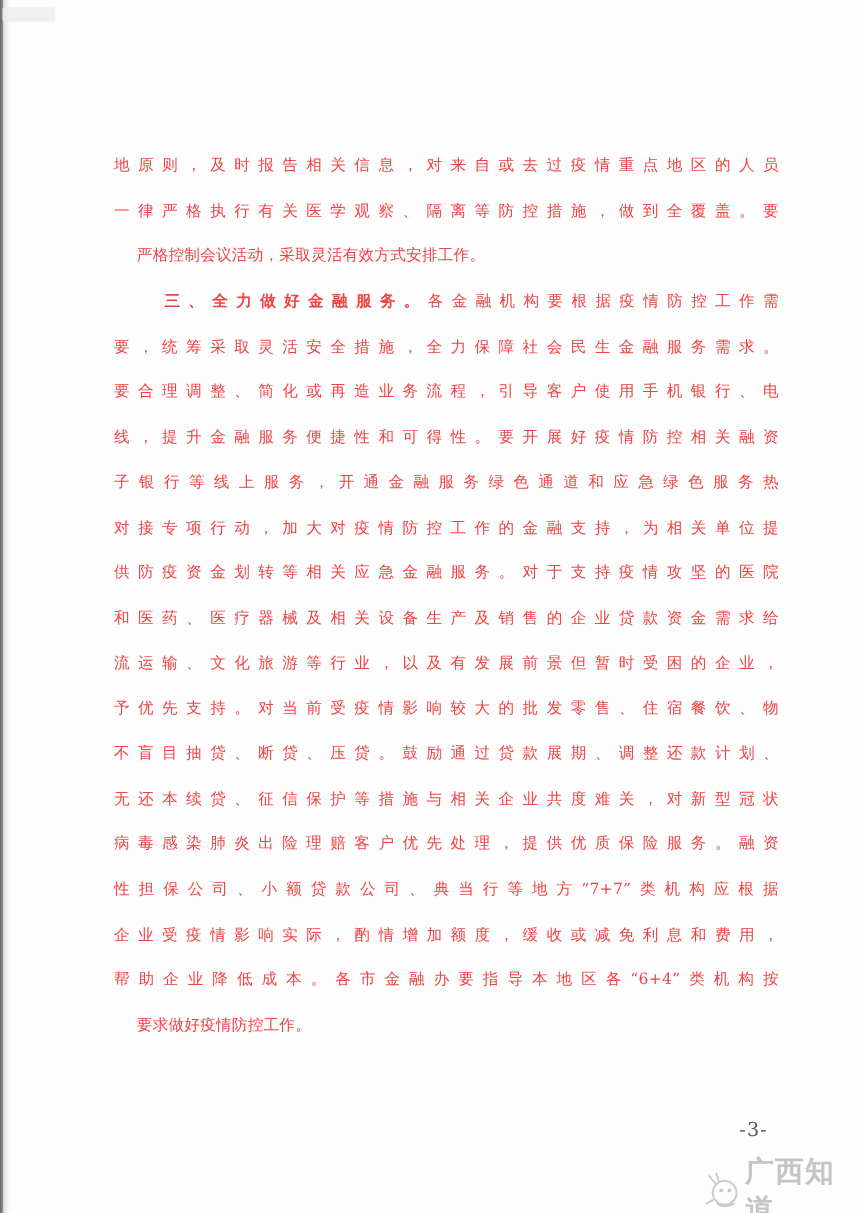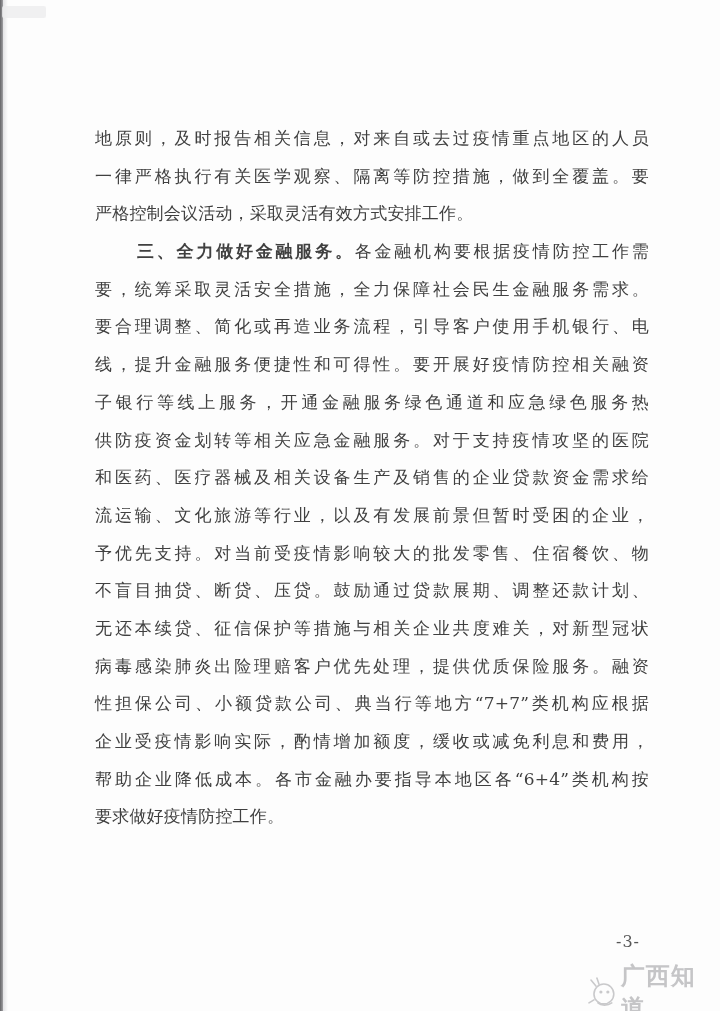--- a/index.html
+++ b/index.html
@@ -19,30 +19,30 @@
     position:absolute;left:3px;top:0;width:5px;height:1011px;
     background:linear-gradient(to right,#e3e3e5,#fdfdfd);
   }
   .scan-smudge-top{
     position:absolute;left:2px;top:6px;width:44px;height:12px;
     background:#ececee;border-radius:2px;opacity:.8;
   }
   
   .text-block{
     position:absolute;left:95px;top:120px;width:554px;
-    color:#404040;font-size:17px;
+    color:#ef4444;font-size:13px;
   }
   .line{
     height:37.7px;line-height:37.7px;
     text-align:justify;text-align-last:justify;
     text-justify:inter-character;
     white-space:nowrap;
     letter-spacing:.2px;
   }
-  .line.end{text-align-last:left;}
+  .line.end{text-align-last:left;margin-left:19px;}
   .line.indent{text-indent:42px;}
   .bold{font-weight:bold;}
   
   .page-number{
     position:absolute;left:604px;top:932px;width:48px;
     text-align:center;font-size:16px;color:#565656;letter-spacing:1px;
   }
   .watermark{
     position:absolute;left:588px;top:960px;
     display:flex;align-items:center;gap:3px;
@@ -65,20 +65,21 @@
   <div class="line">地原则，及时报告相关信息，对来自或去过疫情重点地区的人员</div>
   <div class="line">一律严格执行有关医学观察、隔离等防控措施，做到全覆盖。要</div>
   <div class="line end">严格控制会议活动，采取灵活有效方式安排工作。</div>
 
   <div class="line indent"><span class="bold">三、全力做好金融服务。</span><span>各金融机构要根据疫情防控工作需</span></div>
 
   <div class="line">要，统筹采取灵活安全措施，全力保障社会民生金融服务需求。</div>
   <div class="line">要合理调整、简化或再造业务流程，引导客户使用手机银行、电</div>
   <div class="line">线，提升金融服务便捷性和可得性。要开展好疫情防控相关融资</div>
   <div class="line">子银行等线上服务，开通金融服务绿色通道和应急绿色服务热</div>
+  <div class="line">对接专项行动，加大对疫情防控工作的金融支持，为相关单位提</div>
   <div class="line">供防疫资金划转等相关应急金融服务。对于支持疫情攻坚的医院</div>
   <div class="line">和医药、医疗器械及相关设备生产及销售的企业贷款资金需求给</div>
   <div class="line">流运输、文化旅游等行业，以及有发展前景但暂时受困的企业，</div>
   <div class="line">予优先支持。对当前受疫情影响较大的批发零售、住宿餐饮、物</div>
   <div class="line">不盲目抽贷、断贷、压贷。鼓励通过贷款展期、调整还款计划、</div>
   <div class="line">无还本续贷、征信保护等措施与相关企业共度难关，对新型冠状</div>
   <div class="line">病毒感染肺炎出险理赔客户优先处理，提供优质保险服务。融资</div>
   <div class="line">性担保公司、小额贷款公司、典当行等地方“7+7”类机构应根据</div>
   <div class="line">企业受疫情影响实际，酌情增加额度，缓收或减免利息和费用，</div>
   <div class="line">帮助企业降低成本。各市金融办要指导本地区各“6+4”类机构按</div>

